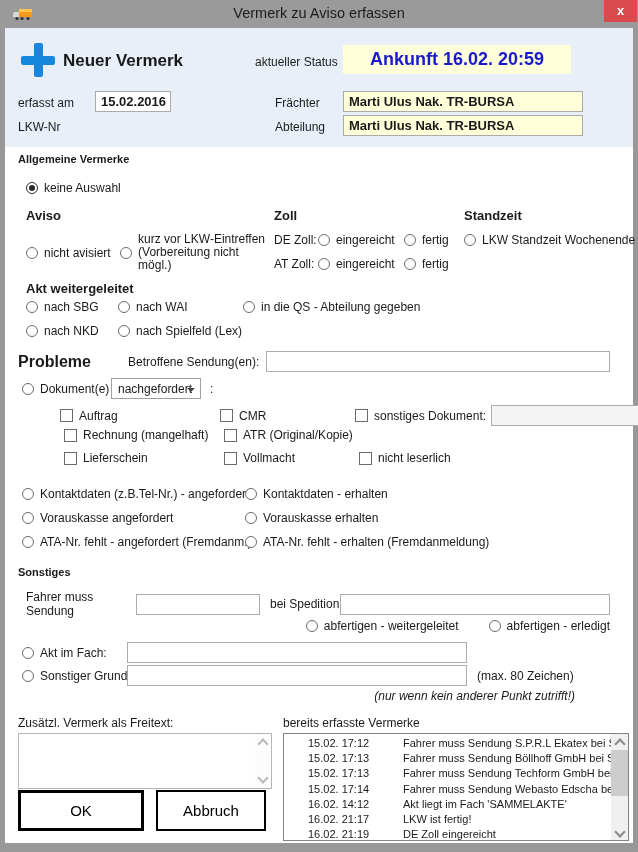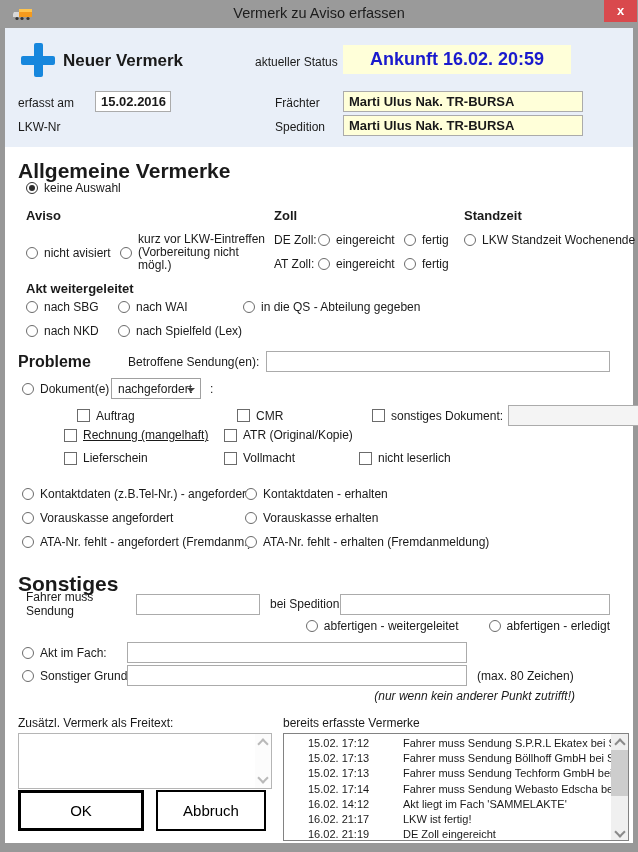--- a/index.html
+++ b/index.html
@@ -28,21 +28,21 @@
   .status-label { position:absolute; left:250px; top:27px; font-size:12px; }
   .status-box { position:absolute; left:338px; top:17px; width:228px; height:29px; background:#ffffd9;
       color:#1a1acd; font-size:18px; font-weight:bold; text-align:center; line-height:29px; }
 
   .flabel { position:absolute; font-size:12px; }
   .fbox { position:absolute; height:21px; border:1px solid #ababab; background:#fff;
       font-size:13px; font-weight:bold; line-height:19px; padding:0 5px; white-space:nowrap; overflow:hidden; }
   .fbox.yellow { background:#ffffd9; }
 
   
-  .sec-title-lg { position:absolute; font-size:21px; font-weight:bold;margin-top:6px; }
+  .sec-title-lg { position:absolute; font-size:11px; font-weight:bold; }
   .sec-title-xl { font-size:16px; font-weight:bold; }
   .sub-title { font-size:13px; font-weight:bold; }
 
   
   .radio-item { display:flex; align-items:center; cursor:pointer; }
   .radio { width:12px; height:12px; border:1px solid #6b6b6b; border-radius:50%; background:#fff;
       flex:none; position:relative; margin-right:6px; }
   .radio.checked { border-color:#333; }
   .radio.checked::after { content:""; position:absolute; left:2px; top:2px; right:2px; bottom:2px;
       border-radius:50%; background:#2b2b2b; }
@@ -129,21 +129,21 @@
       <div class="hdr-title">Neuer Vermerk</div>
       <div class="status-label">aktueller Status</div>
       <div class="status-box">Ankunft 16.02. 20:59</div>
 
       <div class="flabel" style="left:13px; top:68px;">erfasst am</div>
       <div class="fbox" style="left:90px; top:63px; width:76px;">15.02.2016</div>
       <div class="flabel" style="left:13px; top:92px;">LKW-Nr</div>
 
       <div class="flabel" style="left:270px; top:68px;">Frächter</div>
       <div class="fbox yellow" style="left:338px; top:63px; width:240px;">Marti Ulus Nak. TR-BURSA</div>
-      <div class="flabel" style="left:270px; top:92px;">Spedition</div>
+      <div class="flabel" style="left:270px; top:92px;">Abteilung</div>
       <div class="fbox yellow" style="left:338px; top:87px; width:240px;">Marti Ulus Nak. TR-BURSA</div>
     </div>
 
     <div class="sec-title-lg abs" style="left:13px; top:125px;">Allgemeine Vermerke</div>
 
     <div class="radio-item abs" style="left:21px; top:153px;">
       <span class="radio checked"></span>
       <span class="lbl">keine Auswahl</span>
     </div>
 
@@ -237,37 +237,37 @@
         <span class="radio"></span>
         <span class="lbl">Dokument(e)</span>
       </div>
       <div class="dropdown">
         <span class="dd-text">nachgefordert</span>
         <span class="dd-arrow"></span>
       </div>
       <span style="margin-left:9px;">:</span>
     </div>
 
-    <div class="abs row-flex" style="left:72px; top:377px; right:23px;">
+    <div class="abs row-flex" style="left:55px; top:377px; right:23px;">
       <div class="check-item" style="width:160px; flex:none;">
         <span class="checkbox"></span>
         <span class="lbl">Auftrag</span>
       </div>
       <div class="check-item" style="width:135px; flex:none;">
         <span class="checkbox"></span>
         <span class="lbl">CMR</span>
       </div>
       <div class="check-item" style="flex:1;">
         <span class="checkbox"></span>
         <span class="lbl">sonstiges Dokument:</span>
         <input class="tinput" style="flex: 1 1 0%; margin-left: 5px; background: rgb(244, 244, 244);" value="">
       </div>
     </div>
     <div class="abs row-flex" style="left:59px; top:400px; right:23px;">
-      <div class="check-item" style="width:160px; flex:none;text-decoration:underline;">
+      <div class="check-item" style="width:160px; flex:none;">
         <span class="checkbox"></span>
         <span class="lbl">Rechnung (mangelhaft)</span>
       </div>
       <div class="check-item">
         <span class="checkbox"></span>
         <span class="lbl">ATR (Original/Kopie)</span>
       </div>
     </div>
     <div class="abs row-flex" style="left:59px; top:423px; right:23px;">
       <div class="check-item" style="width:160px; flex:none;">

